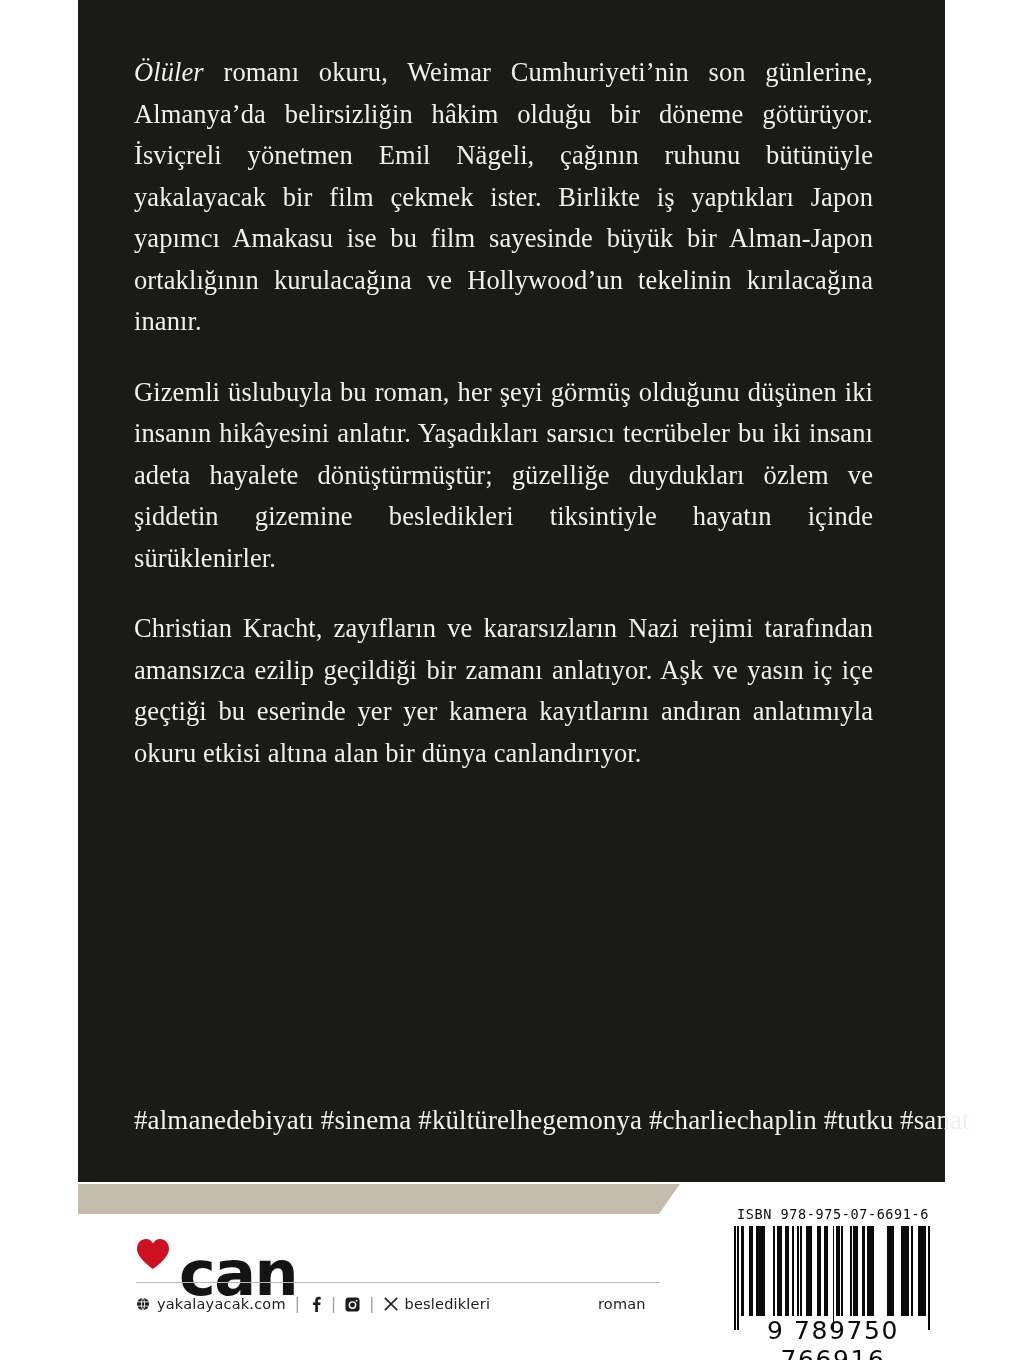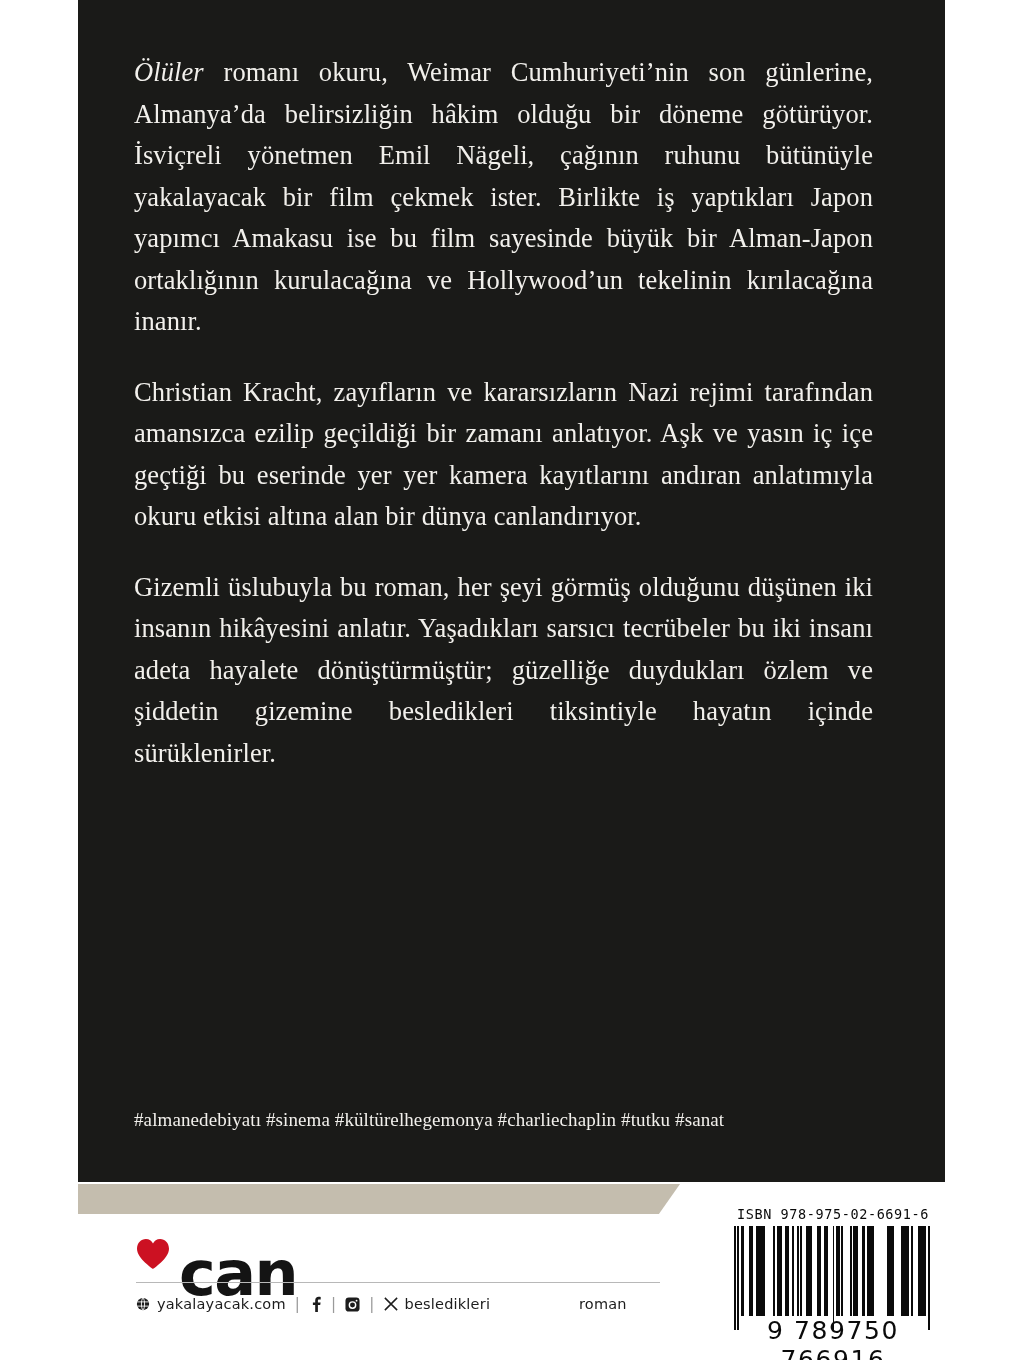--- a/index.html
+++ b/index.html
@@ -32,21 +32,21 @@
   }
   .blurb p{margin:0 16px 29px 0;}
   .blurb p:last-child{margin-bottom:0;}
   .blurb .title-ital{font-style:italic;}
 
   .hashtags{
     position:absolute;
     left:56px;top:1105px;width:790px;
     color:#f2f0ec;
     font-family:"Liberation Serif", serif;
-    font-size:19px;
+    font-size:27px;
     line-height:30px;
     letter-spacing:.1px;
     white-space:nowrap;
   }
 
   
   .beige-band{
     position:absolute;
     left:78px;top:1184px;
     width:602px;height:30px;
@@ -91,21 +91,21 @@
     font-size:14.5px;
     color:#1c1c1c;
     letter-spacing:.2px;
   }
   .social-row .gap{width:7px;display:inline-block;}
   .sep{color:#9a9a9a;margin:0 9px;font-size:15px;}
   .ic{display:inline-flex;align-items:center;justify-content:center;}
   .ic svg{display:block;}
 
   .kind-label{
-    position:absolute;left:501px;top:82px;
+    position:absolute;left:520px;top:82px;
     font-family:"DejaVu Sans", sans-serif;
     font-size:14.5px;
     color:#1c1c1c;
     letter-spacing:.2px;
   }
 
   
   .barcode-box{
     position:absolute;
     left:643px;top:-24px;
@@ -139,22 +139,22 @@
 </style>
 </head>
 <body>
 
 <div class="page">
 
   <div class="cover">
 
     <div class="blurb">
       <p><span class="title-ital">Ölüler</span><span> romanı okuru, Weimar Cumhuriyeti’nin son günlerine, Almanya’da belirsizliğin hâkim olduğu bir döneme götürüyor. İsviçreli yönetmen Emil Nägeli, çağının ruhunu bütünüyle yakalayacak bir film çekmek ister. Birlikte iş yaptıkları Japon yapımcı Amakasu ise bu film sayesinde büyük bir Alman-Japon ortaklığının kurulacağına ve Hollywood’un tekelinin kırılacağına inanır.</span></p>
+      <p>Gizemli üslubuyla bu roman, her şeyi görmüş olduğunu düşünen iki insanın hikâyesini anlatır. Yaşadıkları sarsıcı tecrübeler bu iki insanı adeta hayalete dönüştürmüştür; güzelliğe duydukları özlem ve şiddetin gizemine besledikleri tiksintiyle hayatın içinde sürüklenirler.</p>
       <p>Christian Kracht, zayıfların ve kararsızların Nazi rejimi tarafından amansızca ezilip geçildiği bir zamanı anlatıyor. Aşk ve yasın iç içe geçtiği bu eserinde yer yer kamera kayıtlarını andıran anlatımıyla okuru etkisi altına alan bir dünya canlandırıyor.</p>
-      <p>Gizemli üslubuyla bu roman, her şeyi görmüş olduğunu düşünen iki insanın hikâyesini anlatır. Yaşadıkları sarsıcı tecrübeler bu iki insanı adeta hayalete dönüştürmüştür; güzelliğe duydukları özlem ve şiddetin gizemine besledikleri tiksintiyle hayatın içinde sürüklenirler.</p>
     </div>
 
     <div class="hashtags">#almanedebiyatı #sinema #kültürelhegemonya #charliechaplin #tutku #sanat</div>
   </div>
 
   <div class="beige-band"></div>
 
   <div class="footer">
 
     <div class="logo-row">
@@ -197,21 +197,21 @@
           <path d="M1 1 L15 15 M15 1 L1 15" stroke="#1c1c1c" stroke-width="1.7" fill="none"></path>
         </svg>
       </span>
       <span class="gap"></span>
       <span>besledikleri</span>
     </div>
 
     <div class="kind-label">roman</div>
 
     <div class="barcode-box">
-      <div class="isbn-text">ISBN 978-975-02-6691-6</div>
+      <div class="isbn-text">ISBN 978-975-07-6691-6</div>
       <div class="bars">
           <i class="tall" style="width: 2px;"></i>
           <i class="w tall" style="width: 2px;"></i>
           <i class="tall" style="width: 2px;"></i>
           <i class="w" style="width: 2px;"></i>
           <i style="width: 4px;"></i>
           <i class="w" style="width: 2px;"></i>
           <i class="w" style="width: 2px;"></i>
           <i class="w" style="width: 2px;"></i>
           <i style="width: 4px;"></i>

